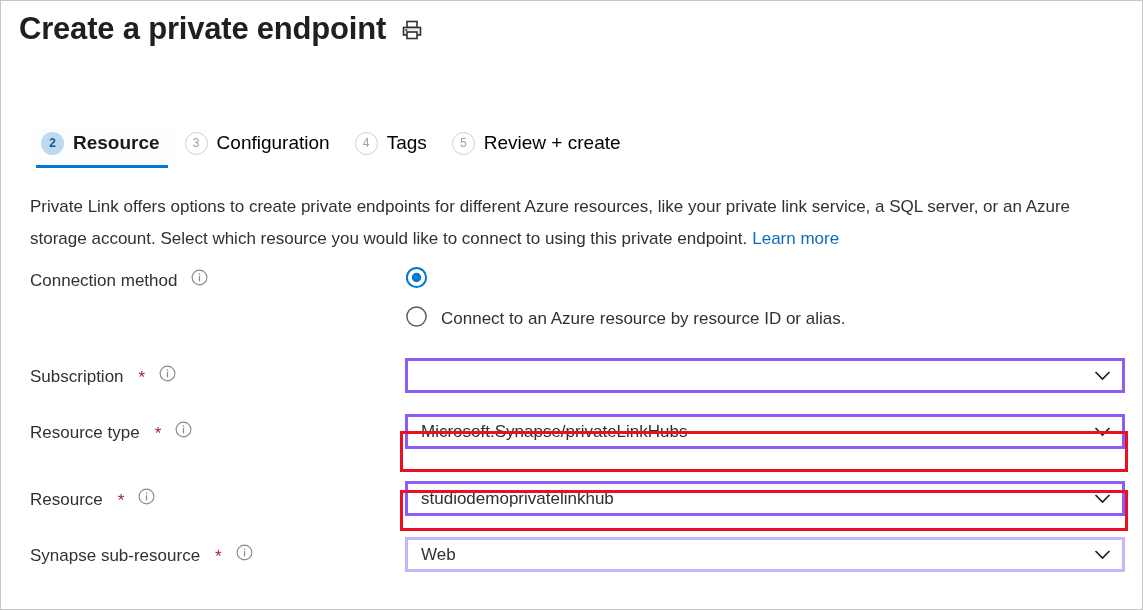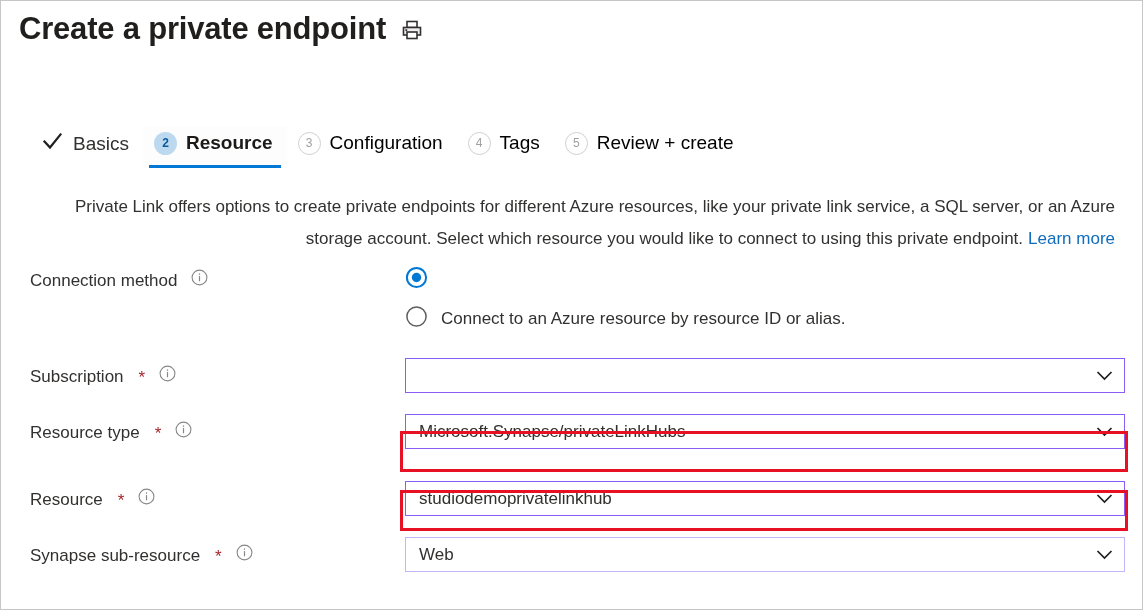--- a/index.html
+++ b/index.html
@@ -110,21 +110,20 @@
 
   
   .description {
     position: absolute;
     left: 29px;
     top: 190px;
     width: 1085px;
     font-size: 17px;
     line-height: 32px;
     color: #323130;
-    text-align: right;
   }
   .learn-more {
     color: #0f6cbd;
     text-decoration: none;
     cursor: pointer;
     margin-left: 5px;
   }
 
   
   .form {
@@ -172,30 +171,30 @@
     line-height: 22px;
   }
   .radio-mark { display: block; flex: none; }
 
   
   .dropdown {
     position: relative;
     height: 35px;
     box-sizing: border-box;
     background: #ffffff;
-    border: 1px solid #c4b5fd;
+    border: 3px solid #c4b5fd;
     display: flex;
     align-items: center;
     padding: 0 34px 0 13px;
     font-size: 17px;
     color: #323130;
     cursor: pointer;
     width: 720px;
   }
-  .dropdown.accent { border: 1px solid #8b5cf6; }
+  .dropdown.accent { border: 3px solid #8b5cf6; }
   .dropdown .dd-value {
     overflow: hidden;
     text-overflow: ellipsis;
     white-space: nowrap;
     line-height: 22px;
   }
   .chevron {
     position: absolute;
     right: 11px;
     top: 50%;
@@ -223,28 +222,20 @@
         <rect x="7" y="3.5" width="10" height="6" fill="#ffffff" stroke="#323130" stroke-width="1.6"></rect>
         <rect x="3.5" y="9.5" width="17" height="7.5" fill="#efefef" stroke="#323130" stroke-width="1.6"></rect>
         <rect x="7" y="14" width="10" height="6.5" fill="#ffffff" stroke="#323130" stroke-width="1.6"></rect>
         <rect x="5.4" y="11.2" width="1.8" height="1.8" fill="#323130"></rect>
       </svg>
     </span>
   </div>
 
   <div class="tabs">
 
-    <div class="tab done">
-      <span class="check-icon">
-        <svg width="23" height="23" viewBox="0 0 23 23" aria-hidden="true">
-          <path d="M3.5 11.5 L9 17.5 L19.5 4.5" fill="none" stroke="#201f1e" stroke-width="2.2" stroke-linecap="square"></path>
-        </svg>
-      </span>
-      <span class="tab-label">Basics</span>
-    </div>
 
     <div class="tab active">
       <span class="badge active-badge">2</span>
       <span class="tab-label">Resource</span>
       <span class="tab-underline"></span>
     </div>
 
     <div class="tab upcoming">
       <span class="badge upcoming-badge">3</span>
       <span class="tab-label">Configuration</span>

